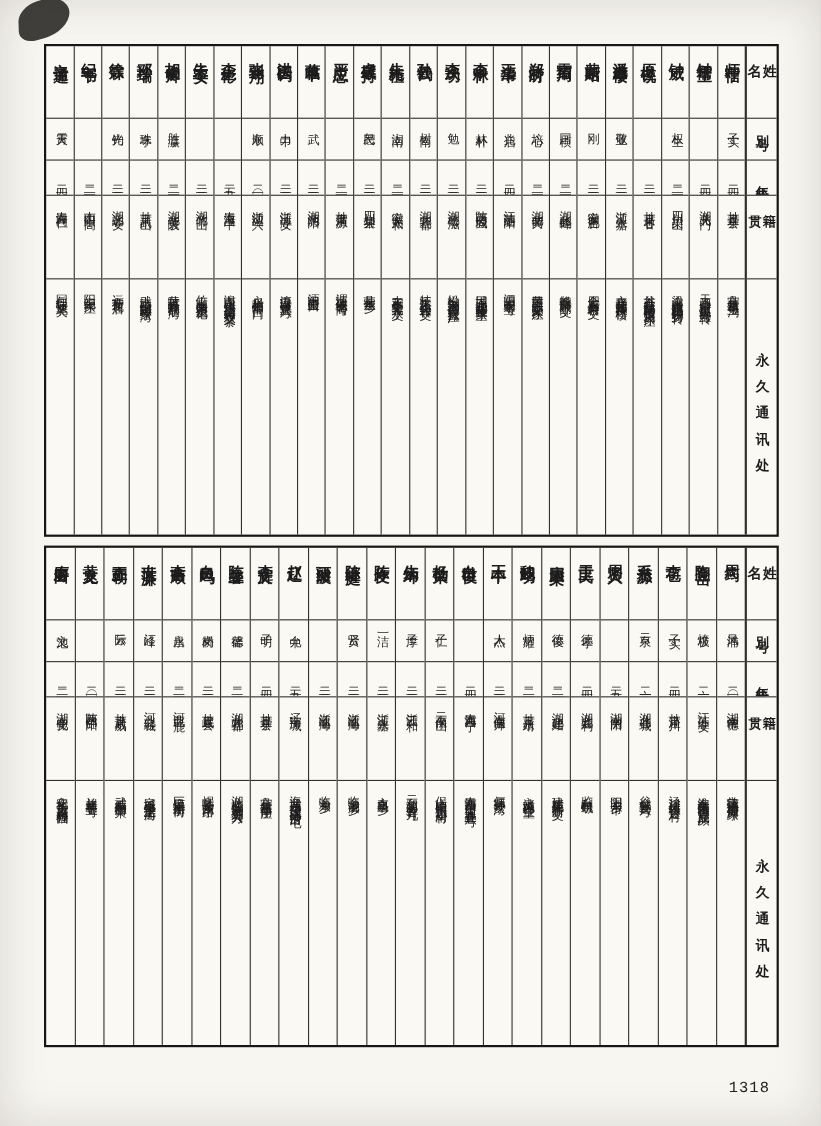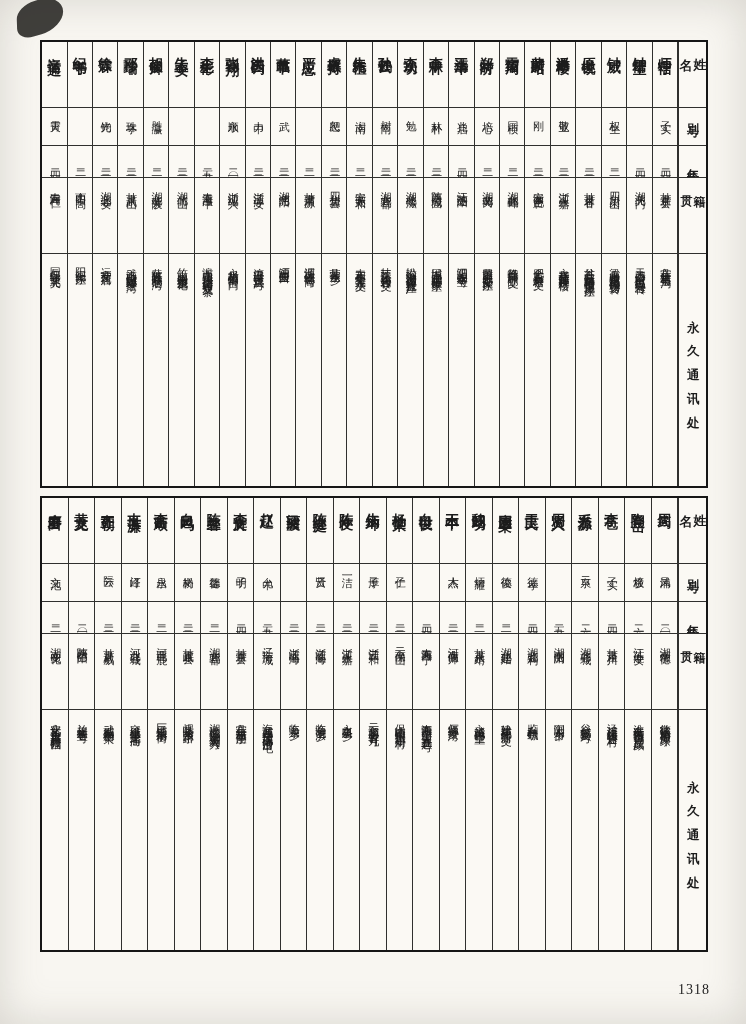--- a/index.html
+++ b/index.html
@@ -65,22 +65,22 @@
   .c-origin .vt { font-size: 11px; padding-top: 5px; letter-spacing: 2px; }
   .c-address .vt { font-size: 11px; padding-top: 5px; letter-spacing: 1.5px; }
   .col-header .vt { font-weight: bold; }
   .col-header .c-name .vt { font-size: 13px; letter-spacing: 30px; padding-top: 6px; }
   .col-header .c-alias .vt { font-size: 12px; letter-spacing: 4px; padding-top: 5px; }
   .col-header .c-age .vt { font-size: 12px; letter-spacing: 4px; }
   .col-header .c-origin .vt { font-size: 12px; letter-spacing: 34px; padding-top: 8px; }
   .col-header .c-address { align-items: center; }
   .col-header .c-address .vt { font-size: 12.5px; letter-spacing: 24px; padding-top: 0; }
   .page-number {
-    position: absolute; right: 36px; bottom: 26px;
-    font-size: 14px; letter-spacing: 1px; color: #222;
+    position: absolute; right: 46px; bottom: 26px;
+    font-size: 14px; letter-spacing: 1px; color: #222; font-family: Liberation Mono, monospace;
   }
 </style>
 </head>
 <body>
 
 <div class="page">
   <div class="corner-smudge"></div>
   <div class="content">
     <section class="band band-top" id="band-top">
         <div class="col col-header">

